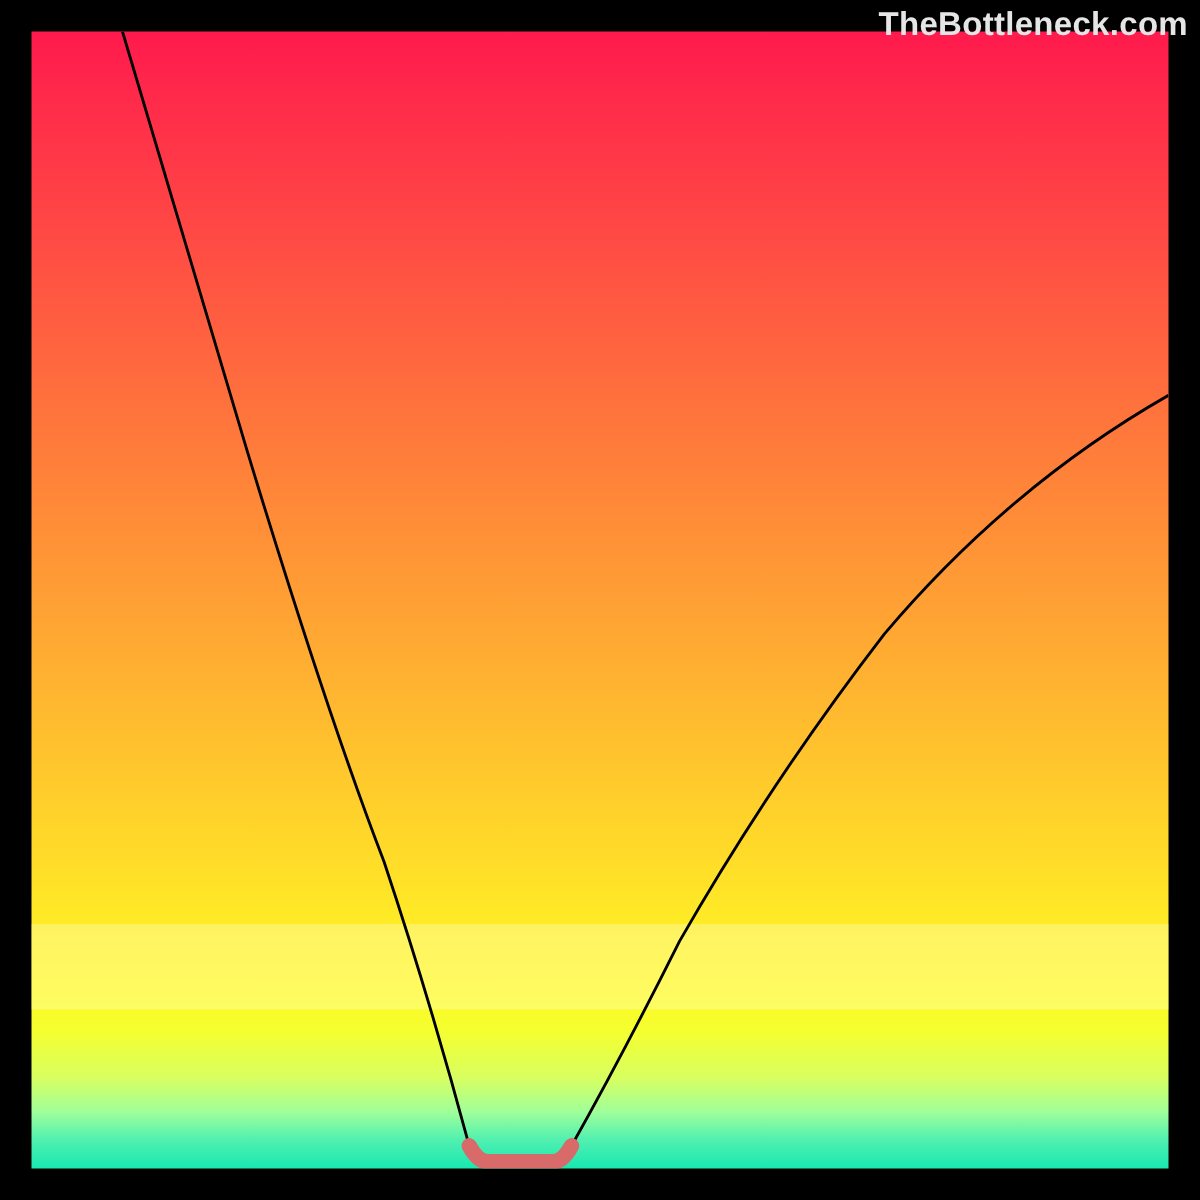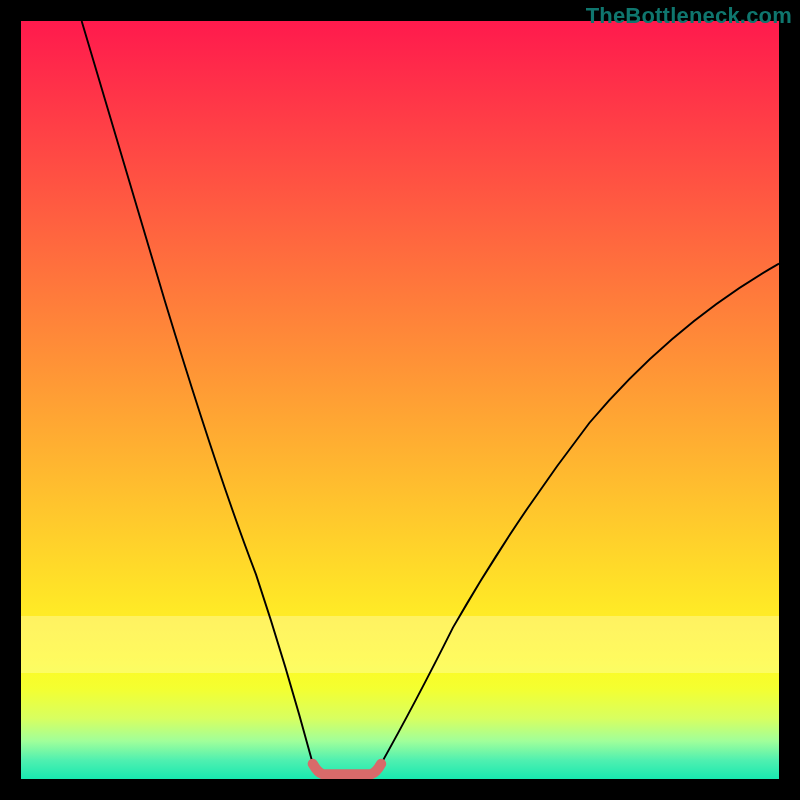--- a/index.html
+++ b/index.html
@@ -63,21 +63,21 @@
     top: 0;
     width: 100%;
     height: 100%;
   }
   .watermark {
     position: absolute;
     top: 3px;
     right: 8px;
     font-size: 22px;
     font-weight: 600;
-    color: #0f766e;
+    color: #e5e5e5;
     letter-spacing: 0.2px;
     user-select: none;
   }
 </style>
 </head>
 <body>
 
 <div class="stage">
 
   <div class="plot-area">

